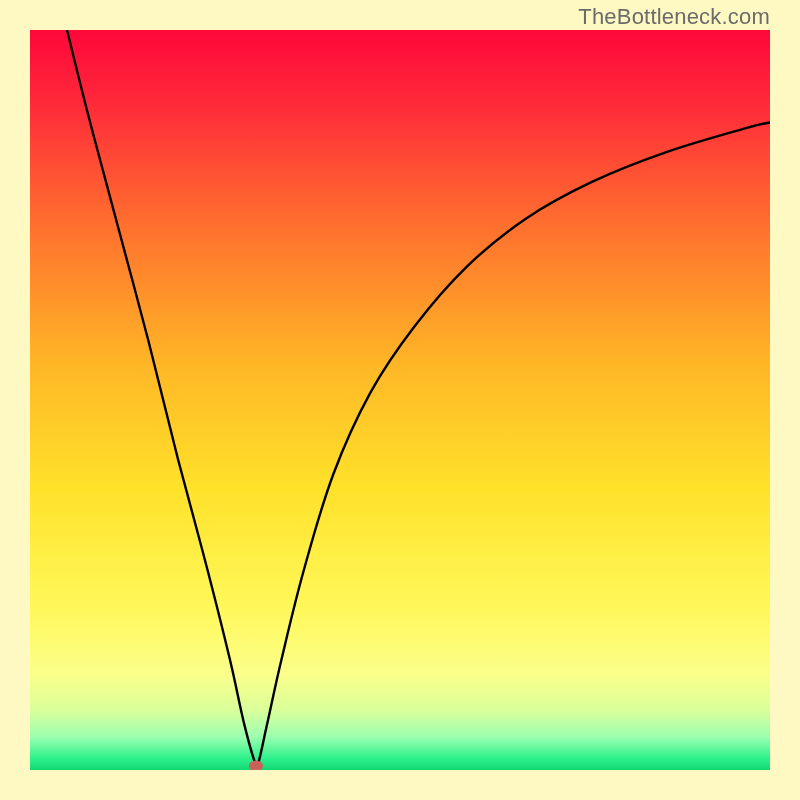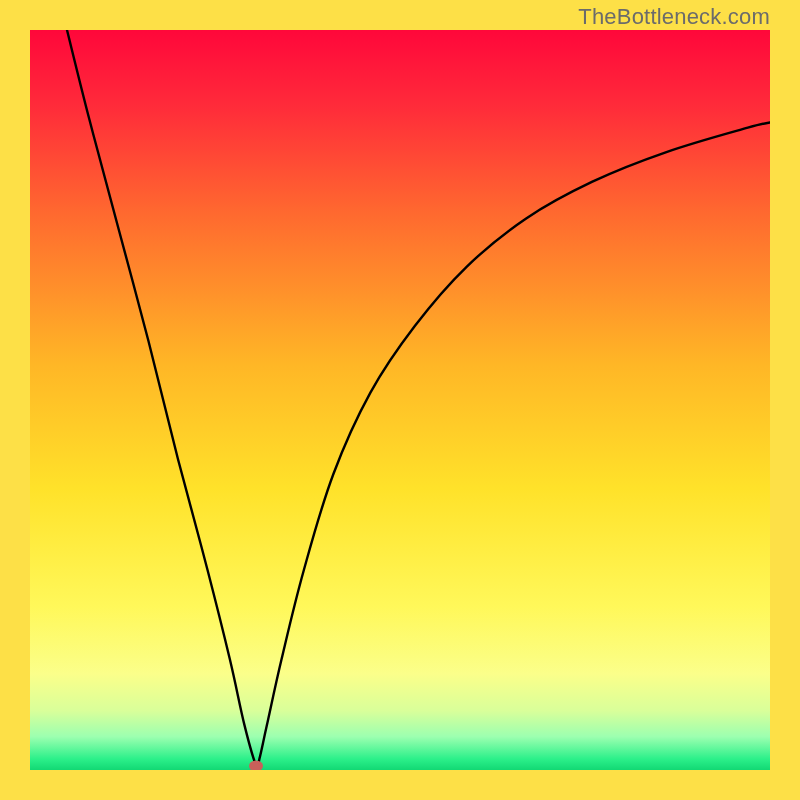--- a/index.html
+++ b/index.html
@@ -10,21 +10,21 @@
     background: #000;
     overflow: hidden;
     font-family: Arial, Helvetica, sans-serif;
   }
   .frame {
     position: absolute;
     top: 0;
     left: 0;
     width: 800px;
     height: 800px;
-    background: #fde047;
+    background: #fef9c3;
   }
   .plot-area {
     position: absolute;
     top: 30px;
     left: 30px;
     width: 740px;
     height: 740px;
     overflow: hidden;
   }
   .gradient-bg {

